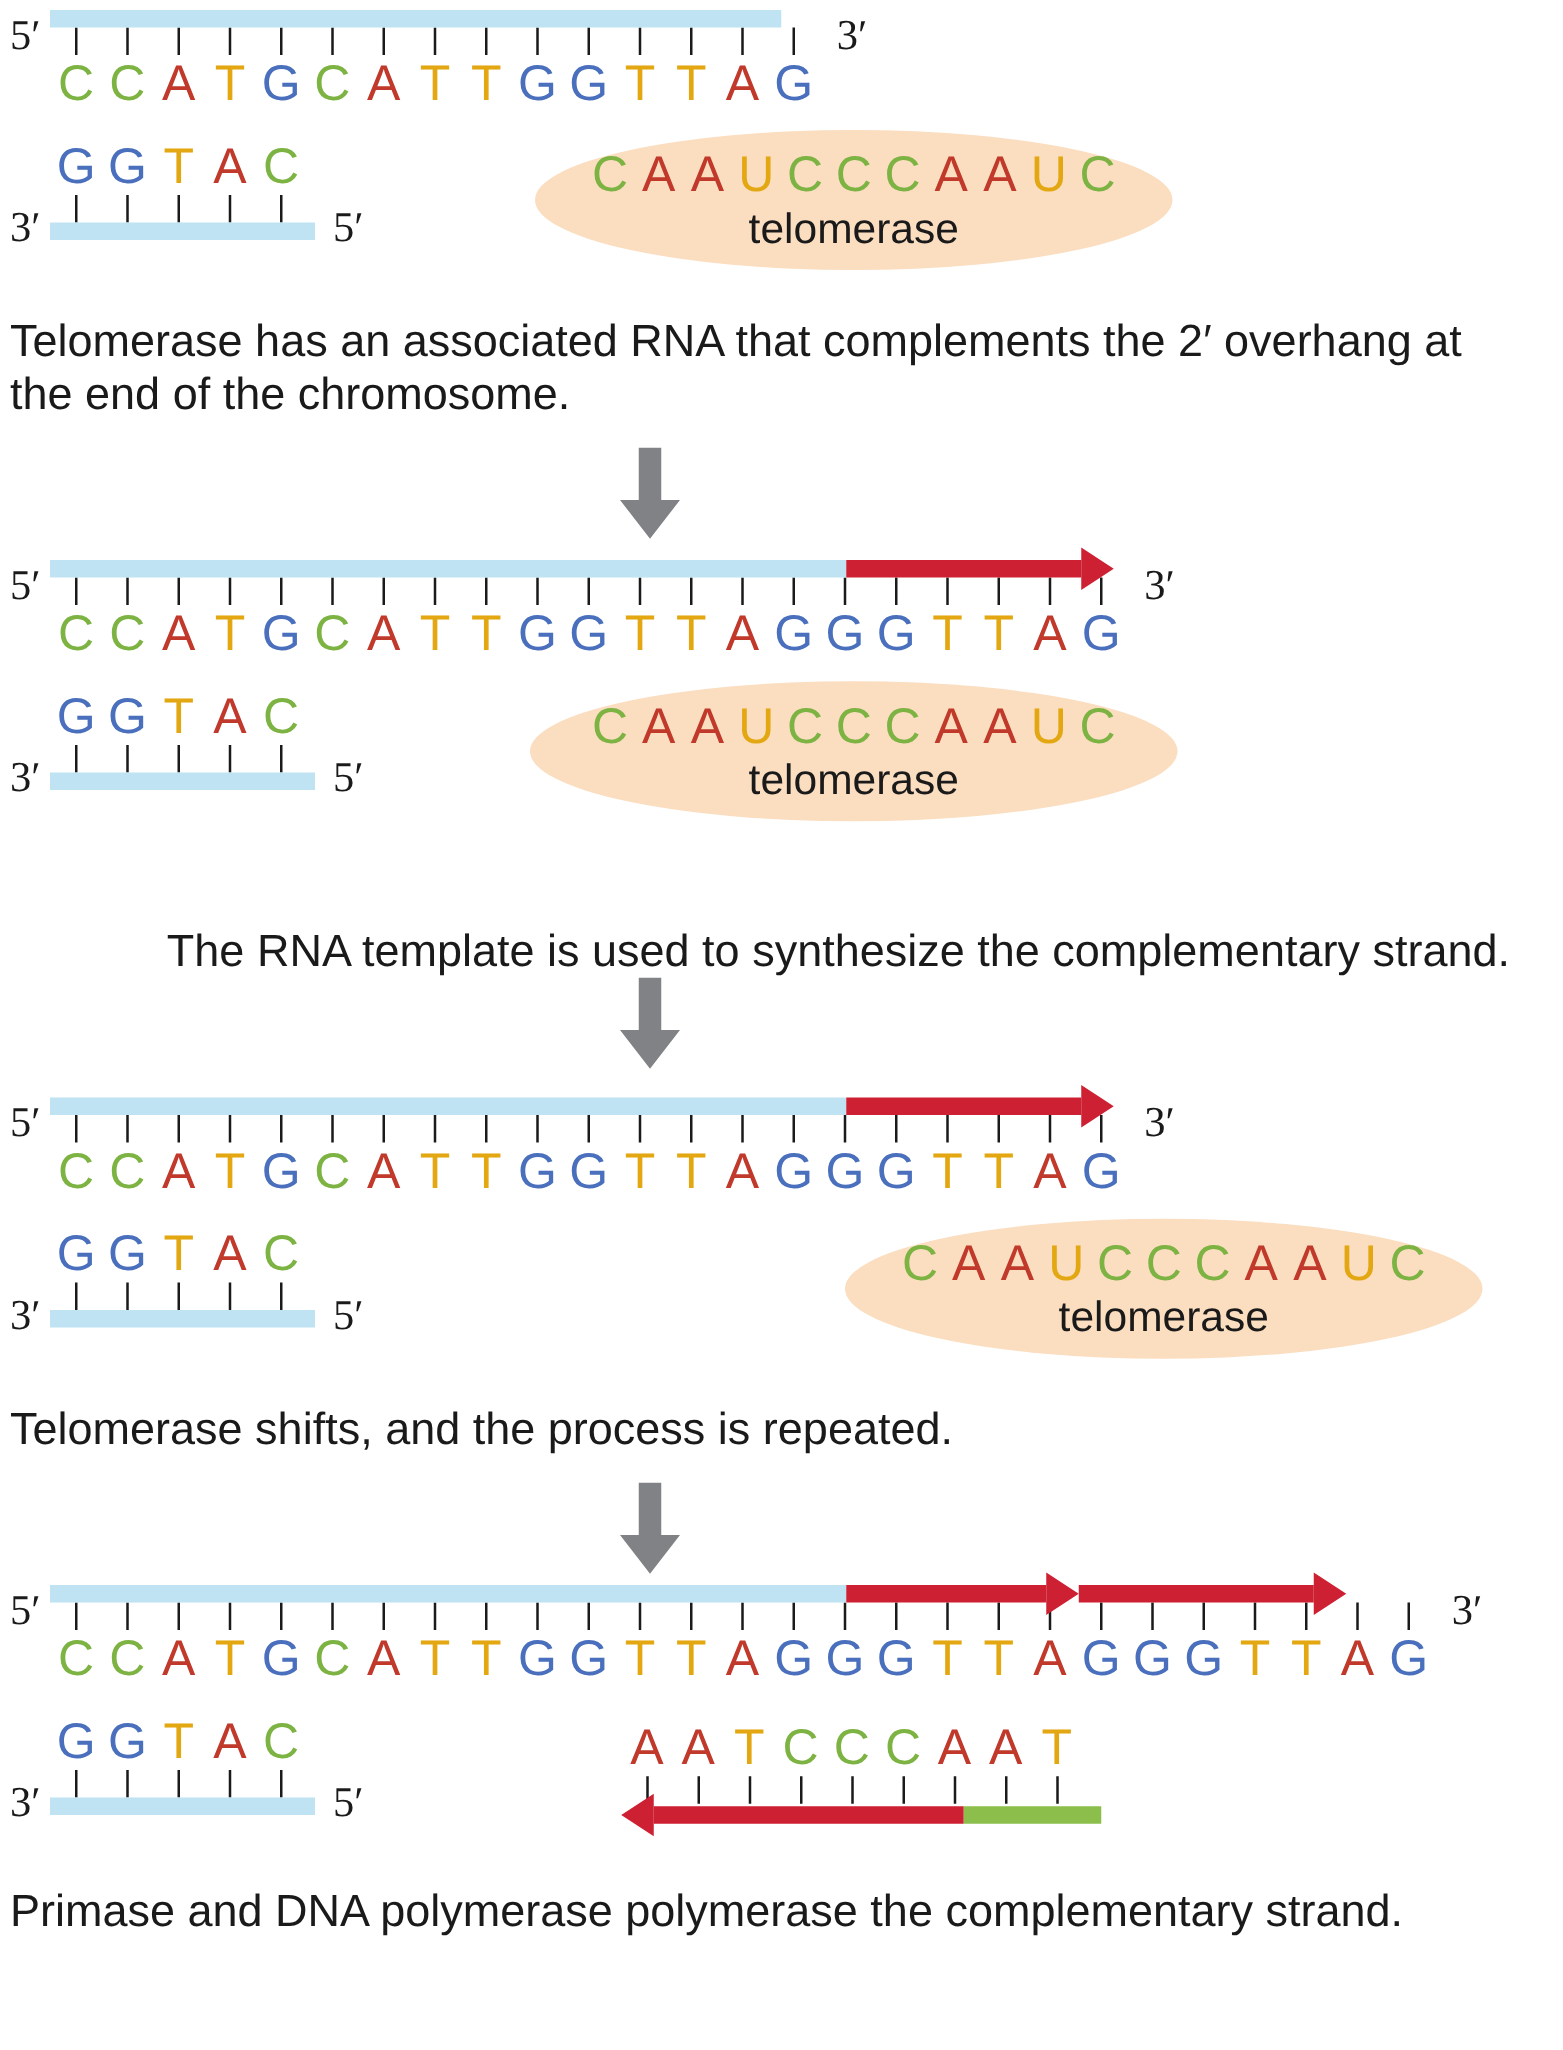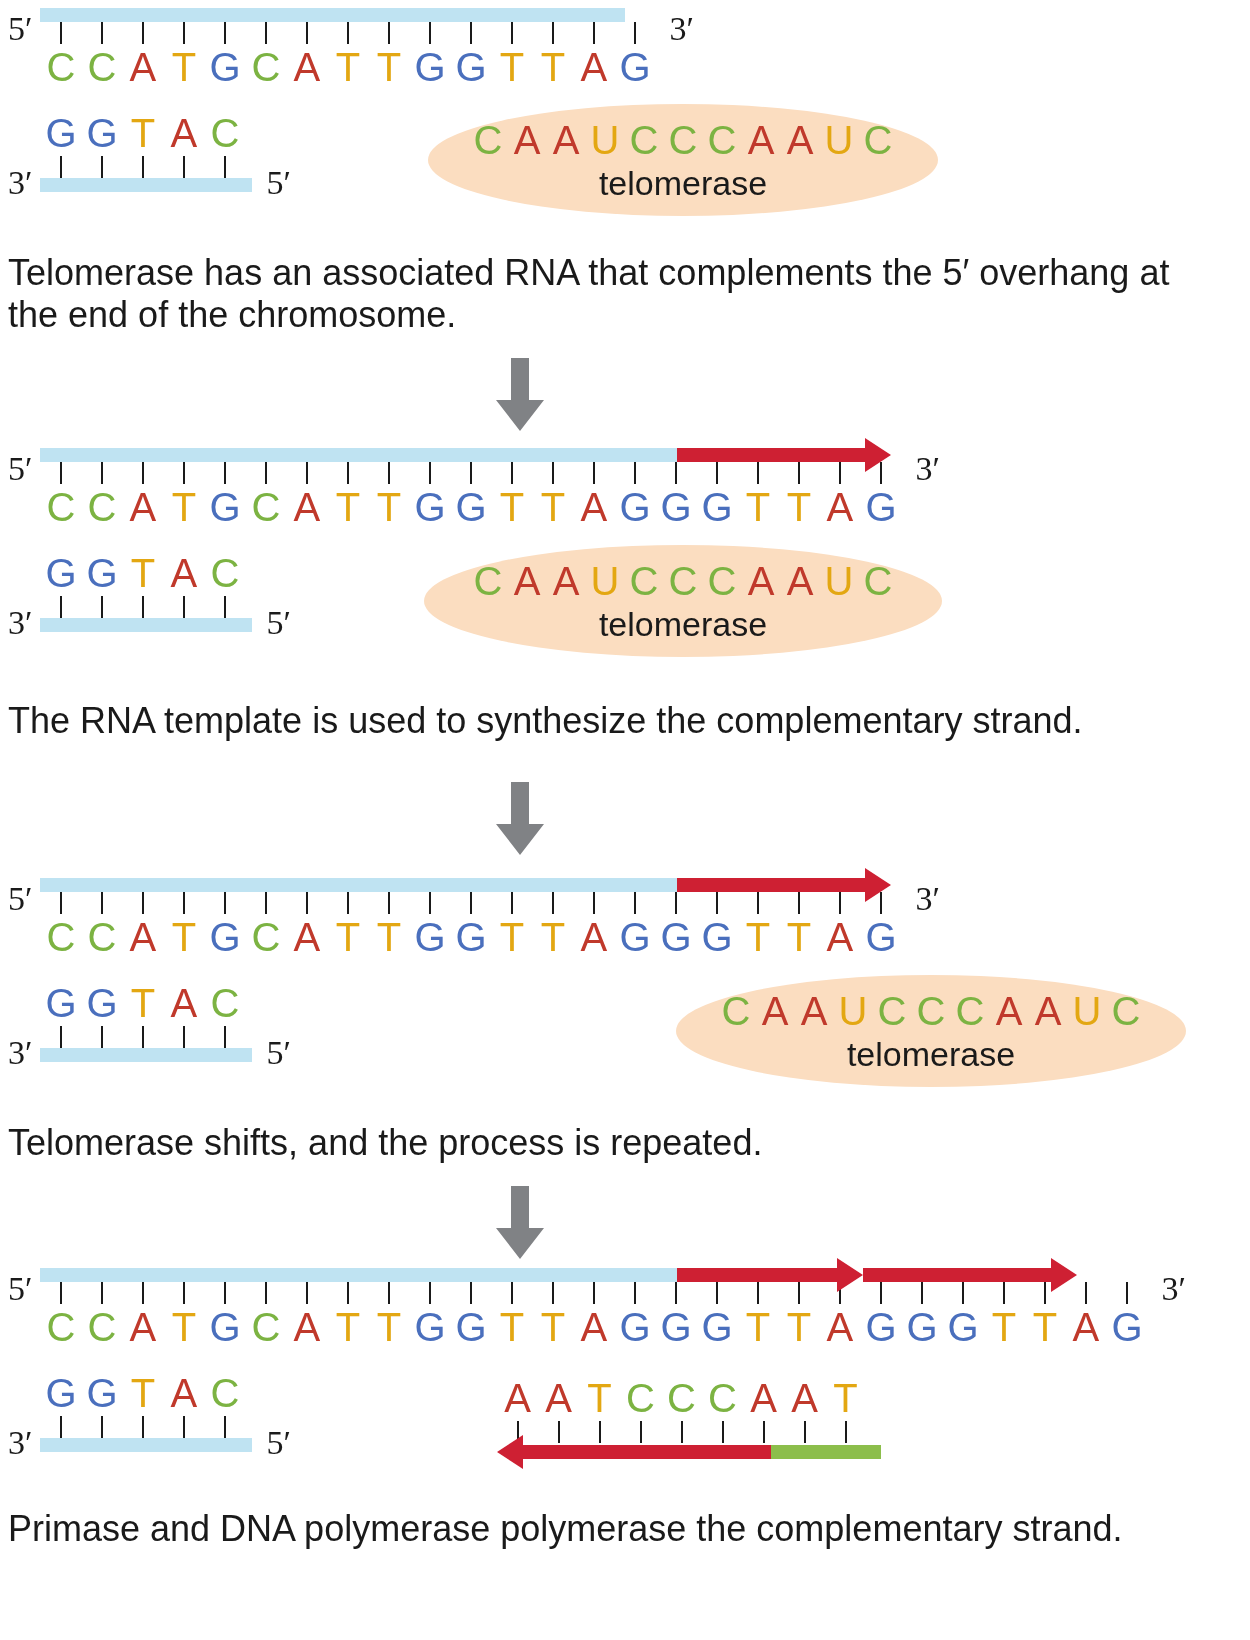--- a/index.html
+++ b/index.html
@@ -251,21 +251,21 @@
         <span class="telo-base b-C">C</span>
         <span class="telo-base b-C">C</span>
         <span class="telo-base b-A">A</span>
         <span class="telo-base b-A">A</span>
         <span class="telo-base b-U">U</span>
         <span class="telo-base b-C">C</span>
       </div>
     <div class="telo-label">telomerase</div>
   </div>
 
-  <div class="caption" style="left:8px; top:252px;">Telomerase has an associated RNA that complements the 5′ overhang at the end of the chromosome.</div>
+  <div class="caption" style="left:8px; top:252px;">Telomerase has an associated RNA that complements the 2′ overhang at the end of the chromosome.</div>
 
   <svg class="down-arrow" style="left:490px; top:358px;" width="60" height="75" viewBox="0 0 60 75">
     <polygon points="21,0 39,0 39,42 54,42 30,73 6,42 21,42" fill="#808285"></polygon>
   </svg>
 </div>
 
 <div class="panel">
 
   <div class="strand-row" style="left:8px; top:448px;">
     <span class="end-label" style="margin-right:8px; margin-top:4px;">5′</span>
@@ -411,21 +411,21 @@
         <span class="telo-base b-C">C</span>
         <span class="telo-base b-C">C</span>
         <span class="telo-base b-A">A</span>
         <span class="telo-base b-A">A</span>
         <span class="telo-base b-U">U</span>
         <span class="telo-base b-C">C</span>
       </div>
     <div class="telo-label">telomerase</div>
   </div>
 
-  <div class="caption" style="left:8px; top:700px;">The RNA template is used to synthesize the complementary strand.</div>
+  <div class="caption" style="left:8px; top:740px;text-align:right;">The RNA template is used to synthesize the complementary strand.</div>
 
   <svg class="down-arrow" style="left:490px; top:782px;" width="60" height="75" viewBox="0 0 60 75">
     <polygon points="21,0 39,0 39,42 54,42 30,73 6,42 21,42" fill="#808285"></polygon>
   </svg>
 </div>
 
 <div class="panel">
 
   <div class="strand-row" style="left:8px; top:878px;">
     <span class="end-label" style="margin-right:8px; margin-top:4px;">5′</span>

